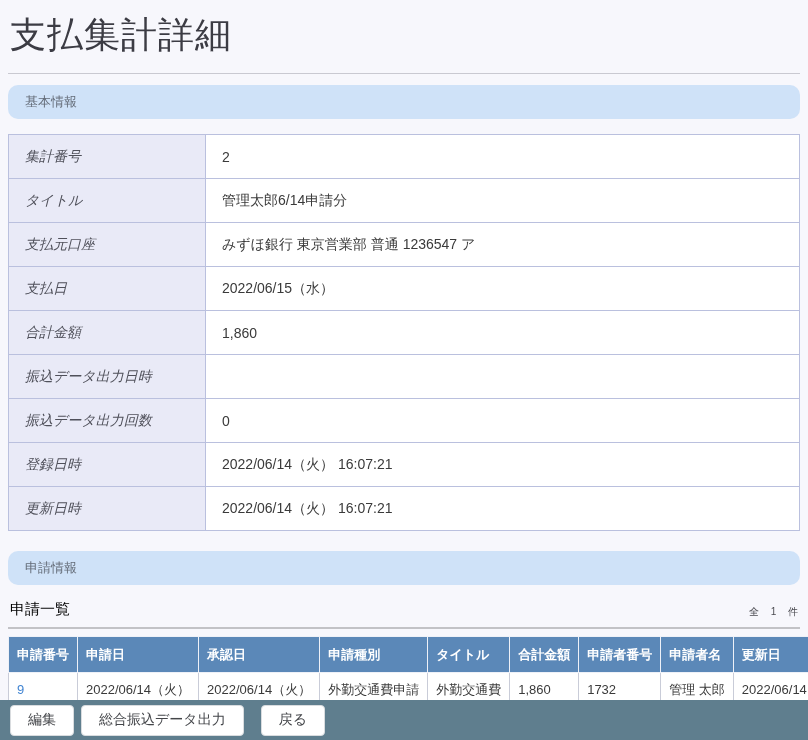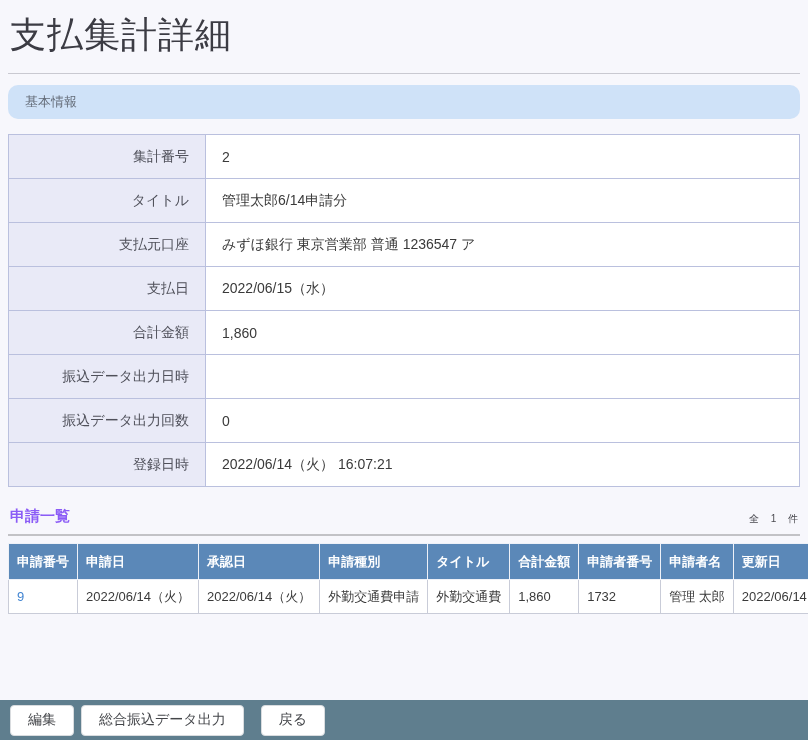--- a/index.html
+++ b/index.html
@@ -42,40 +42,41 @@
     width: 100%;
     border-collapse: collapse;
     font-size: 14px;
     margin-bottom: 20px;
   }
   table.basic th {
     width: 197px;
     background: #e9eaf7;
     border: 1px solid #bac0de;
     font-weight: 400;
-    text-align: right;
+    text-align: left;
     padding: 0 16px;
     height: 44px;
     color: #4f505a;
+    font-style: italic;
   }
   table.basic td {
     background: #ffffff;
     border: 1px solid #bac0de;
     padding: 0 16px;
     height: 44px;
     color: #3a3a3a;
   }
 
   .list-head {
     display: flex;
     justify-content: space-between;
     align-items: flex-end;
     margin: 14px 2px 8px 2px;
   }
-  .list-title { font-size: 15px; font-weight: bold; color: #8b5cf6; }
+  .list-title { font-size: 15px; font-weight: normal; color: #000000; }
   .list-count { font-size: 10px; color: #4a4a50; }
   .list-count span { margin-left: 9px; }
   .list-count span:first-child { margin-left: 0; }
   .list-rule {
     border: none;
     border-top: 2px solid #c2c2c6;
     margin: 0 0 7px 0;
   }
 
   table.apps {
@@ -172,23 +173,28 @@
         <td></td>
       </tr>
       <tr>
         <th>振込データ出力回数</th>
         <td>0</td>
       </tr>
       <tr>
         <th>登録日時</th>
         <td>2022/06/14（火） 16:07:21</td>
       </tr>
+      <tr>
+        <th>更新日時</th>
+        <td>2022/06/14（火） 16:07:21</td>
+      </tr>
     </tbody>
   </table>
 
+  <div class="section-bar">申請情報</div>
 
   <div class="list-head">
     <div class="list-title">申請一覧</div>
     <div class="list-count">
       <span>全</span>
       <span>1</span>
       <span>件</span>
     </div>
   </div>
   <hr class="list-rule">

